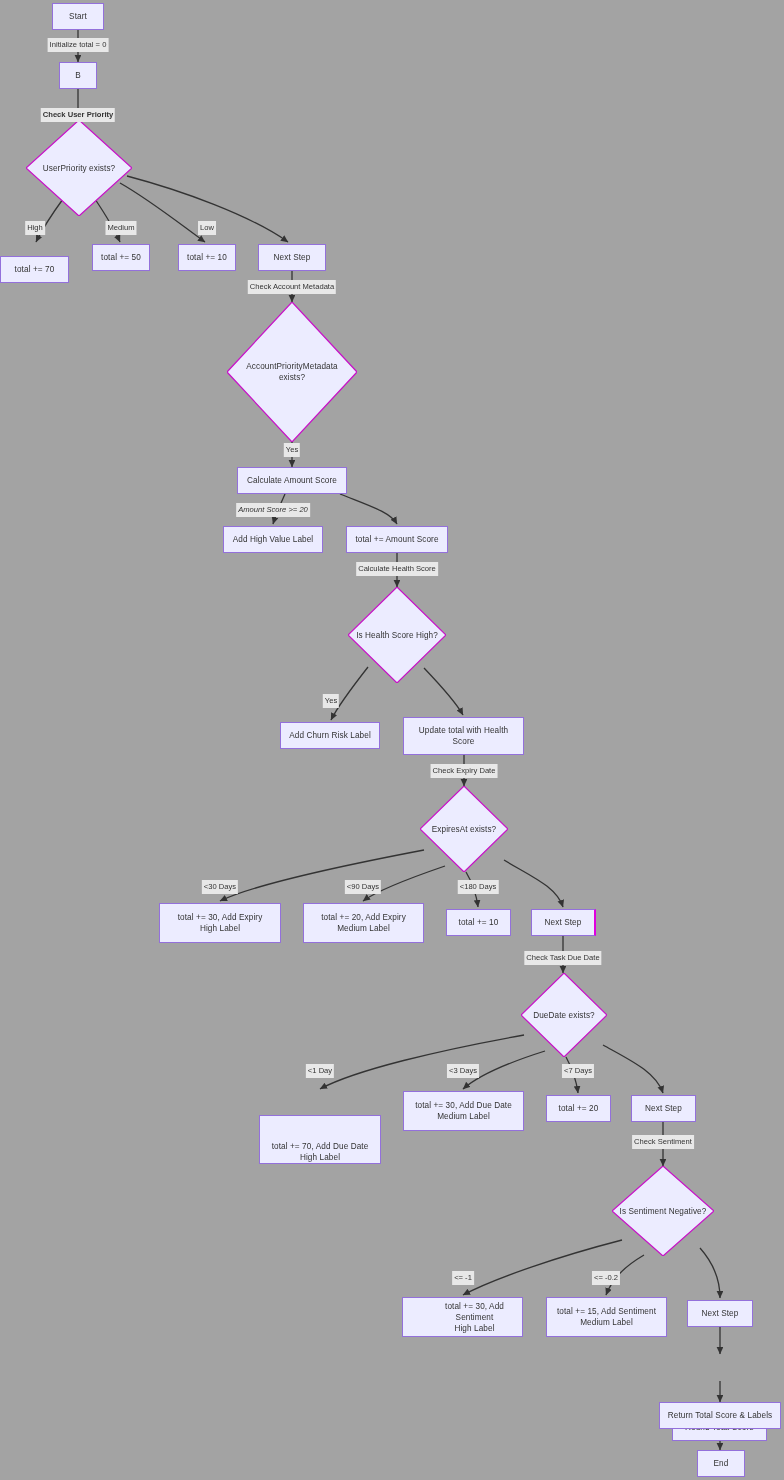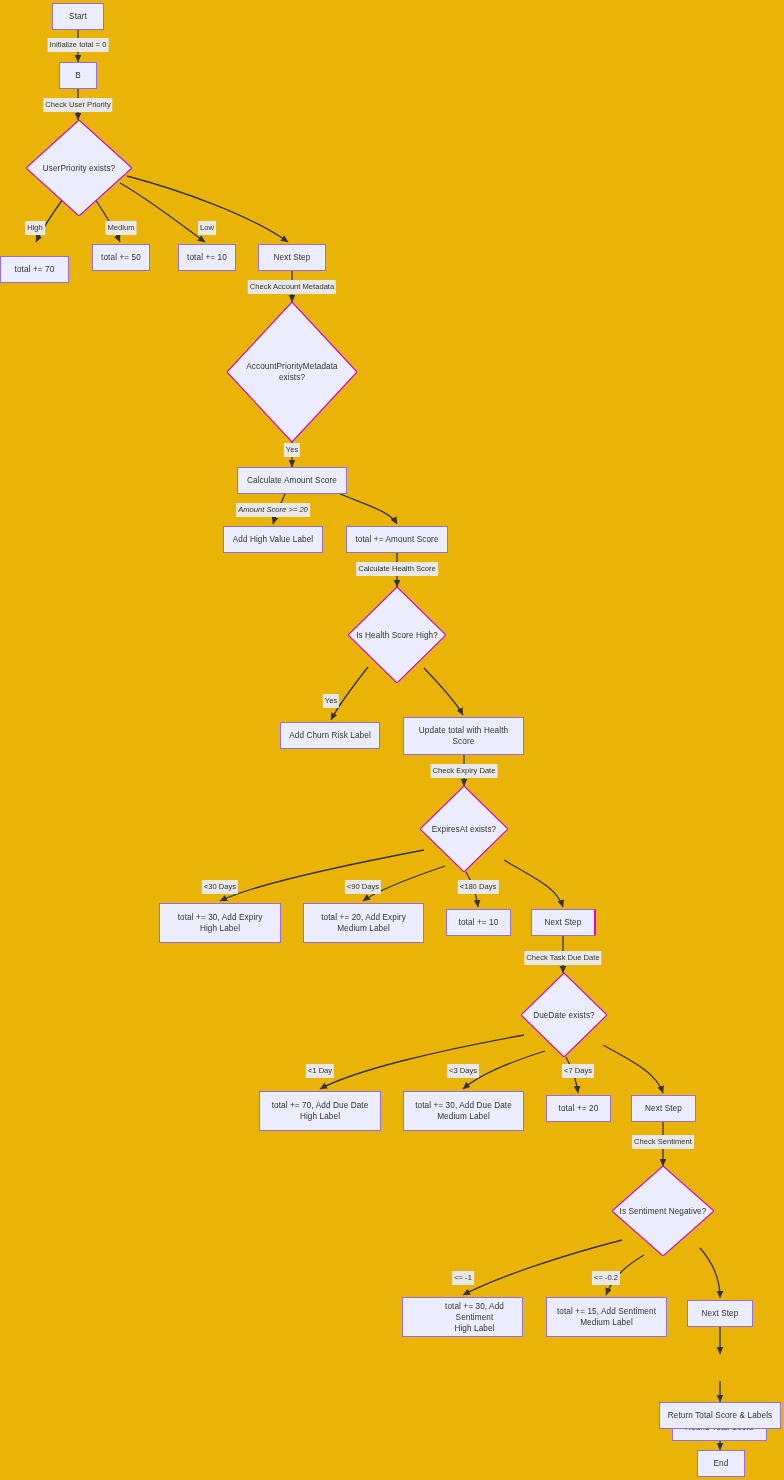--- a/index.html
+++ b/index.html
@@ -4,21 +4,21 @@
 <style>
   html, body {
     margin: 0;
     padding: 0;
     background: #000000;
   }
   #canvas {
     position: relative;
     width: 784px;
     height: 1480px;
-    background: #eab308;
+    background: #a3a3a3;
     font-family: "Liberation Sans", sans-serif;
     overflow: hidden;
   }
   #edge-layer {
     position: absolute;
     left: 0;
     top: 0;
     width: 784px;
     height: 1480px;
     pointer-events: none;
@@ -200,21 +200,21 @@
       </div>
       <div class="node rect accent-right" style="left: 531px; top: 909px; width: 65px; height: 27px;">
         <span class="node-label">Next Step</span>
       </div>
       <div class="node diamond" style="left: 521px; top: 973px; width: 86px; height: 84px;">
         <svg class="diamond-shape" viewBox="0 0 100 100" preserveAspectRatio="none">
           <polygon points="50,0 100,50 50,100 0,50" vector-effect="non-scaling-stroke"></polygon>
         </svg>
         <span class="diamond-text">DueDate exists?</span>
       </div>
-      <div class="node rect" style="left: 259px; top: 1091px; width: 122px; height: 40px;">
+      <div class="node rect" style="left: 259px; top: 1115px; width: 122px; height: 49px; align-items: flex-end;">
         <span class="node-label">total += 70, Add Due Date
 High Label</span>
       </div>
       <div class="node rect" style="left: 403px; top: 1091px; width: 121px; height: 40px;">
         <span class="node-label">total += 30, Add Due Date
 Medium Label</span>
       </div>
       <div class="node rect" style="left: 546px; top: 1095px; width: 65px; height: 27px;">
         <span class="node-label">total += 20</span>
       </div>
@@ -243,21 +243,21 @@
       </div>
       <div class="node rect" style="left: 659px; top: 1402px; width: 122px; height: 27px;">
         <span class="node-label">Return Total Score &amp; Labels</span>
       </div>
       <div class="node rect" style="left: 697px; top: 1450px; width: 48px; height: 27px;">
         <span class="node-label">End</span>
       </div>
     </div>
   <div id="edge-labels-group">
       <div class="edge-label" style="left: 78px; top: 45px;">Initialize total = 0</div>
-      <div class="edge-label" style="left: 78px; top: 105px;">Check User Priority</div>
+      <div class="edge-label" style="left: 78px; top: 115px; font-weight: bold;">Check User Priority</div>
       <div class="edge-label" style="left: 35px; top: 228px;">High</div>
       <div class="edge-label" style="left: 121px; top: 228px;">Medium</div>
       <div class="edge-label" style="left: 207px; top: 228px;">Low</div>
       <div class="edge-label" style="left: 292px; top: 287px;">Check Account Metadata</div>
       <div class="edge-label" style="left: 292px; top: 450px;">Yes</div>
       <div class="edge-label" style="left: 273px; top: 510px; font-style: italic;">Amount Score &gt;= 20</div>
       <div class="edge-label" style="left: 397px; top: 569px;">Calculate Health Score</div>
       <div class="edge-label" style="left: 331px; top: 701px;">Yes</div>
       <div class="edge-label" style="left: 464px; top: 771px;">Check Expiry Date</div>
       <div class="edge-label" style="left: 220px; top: 887px;">&lt;30 Days</div>

